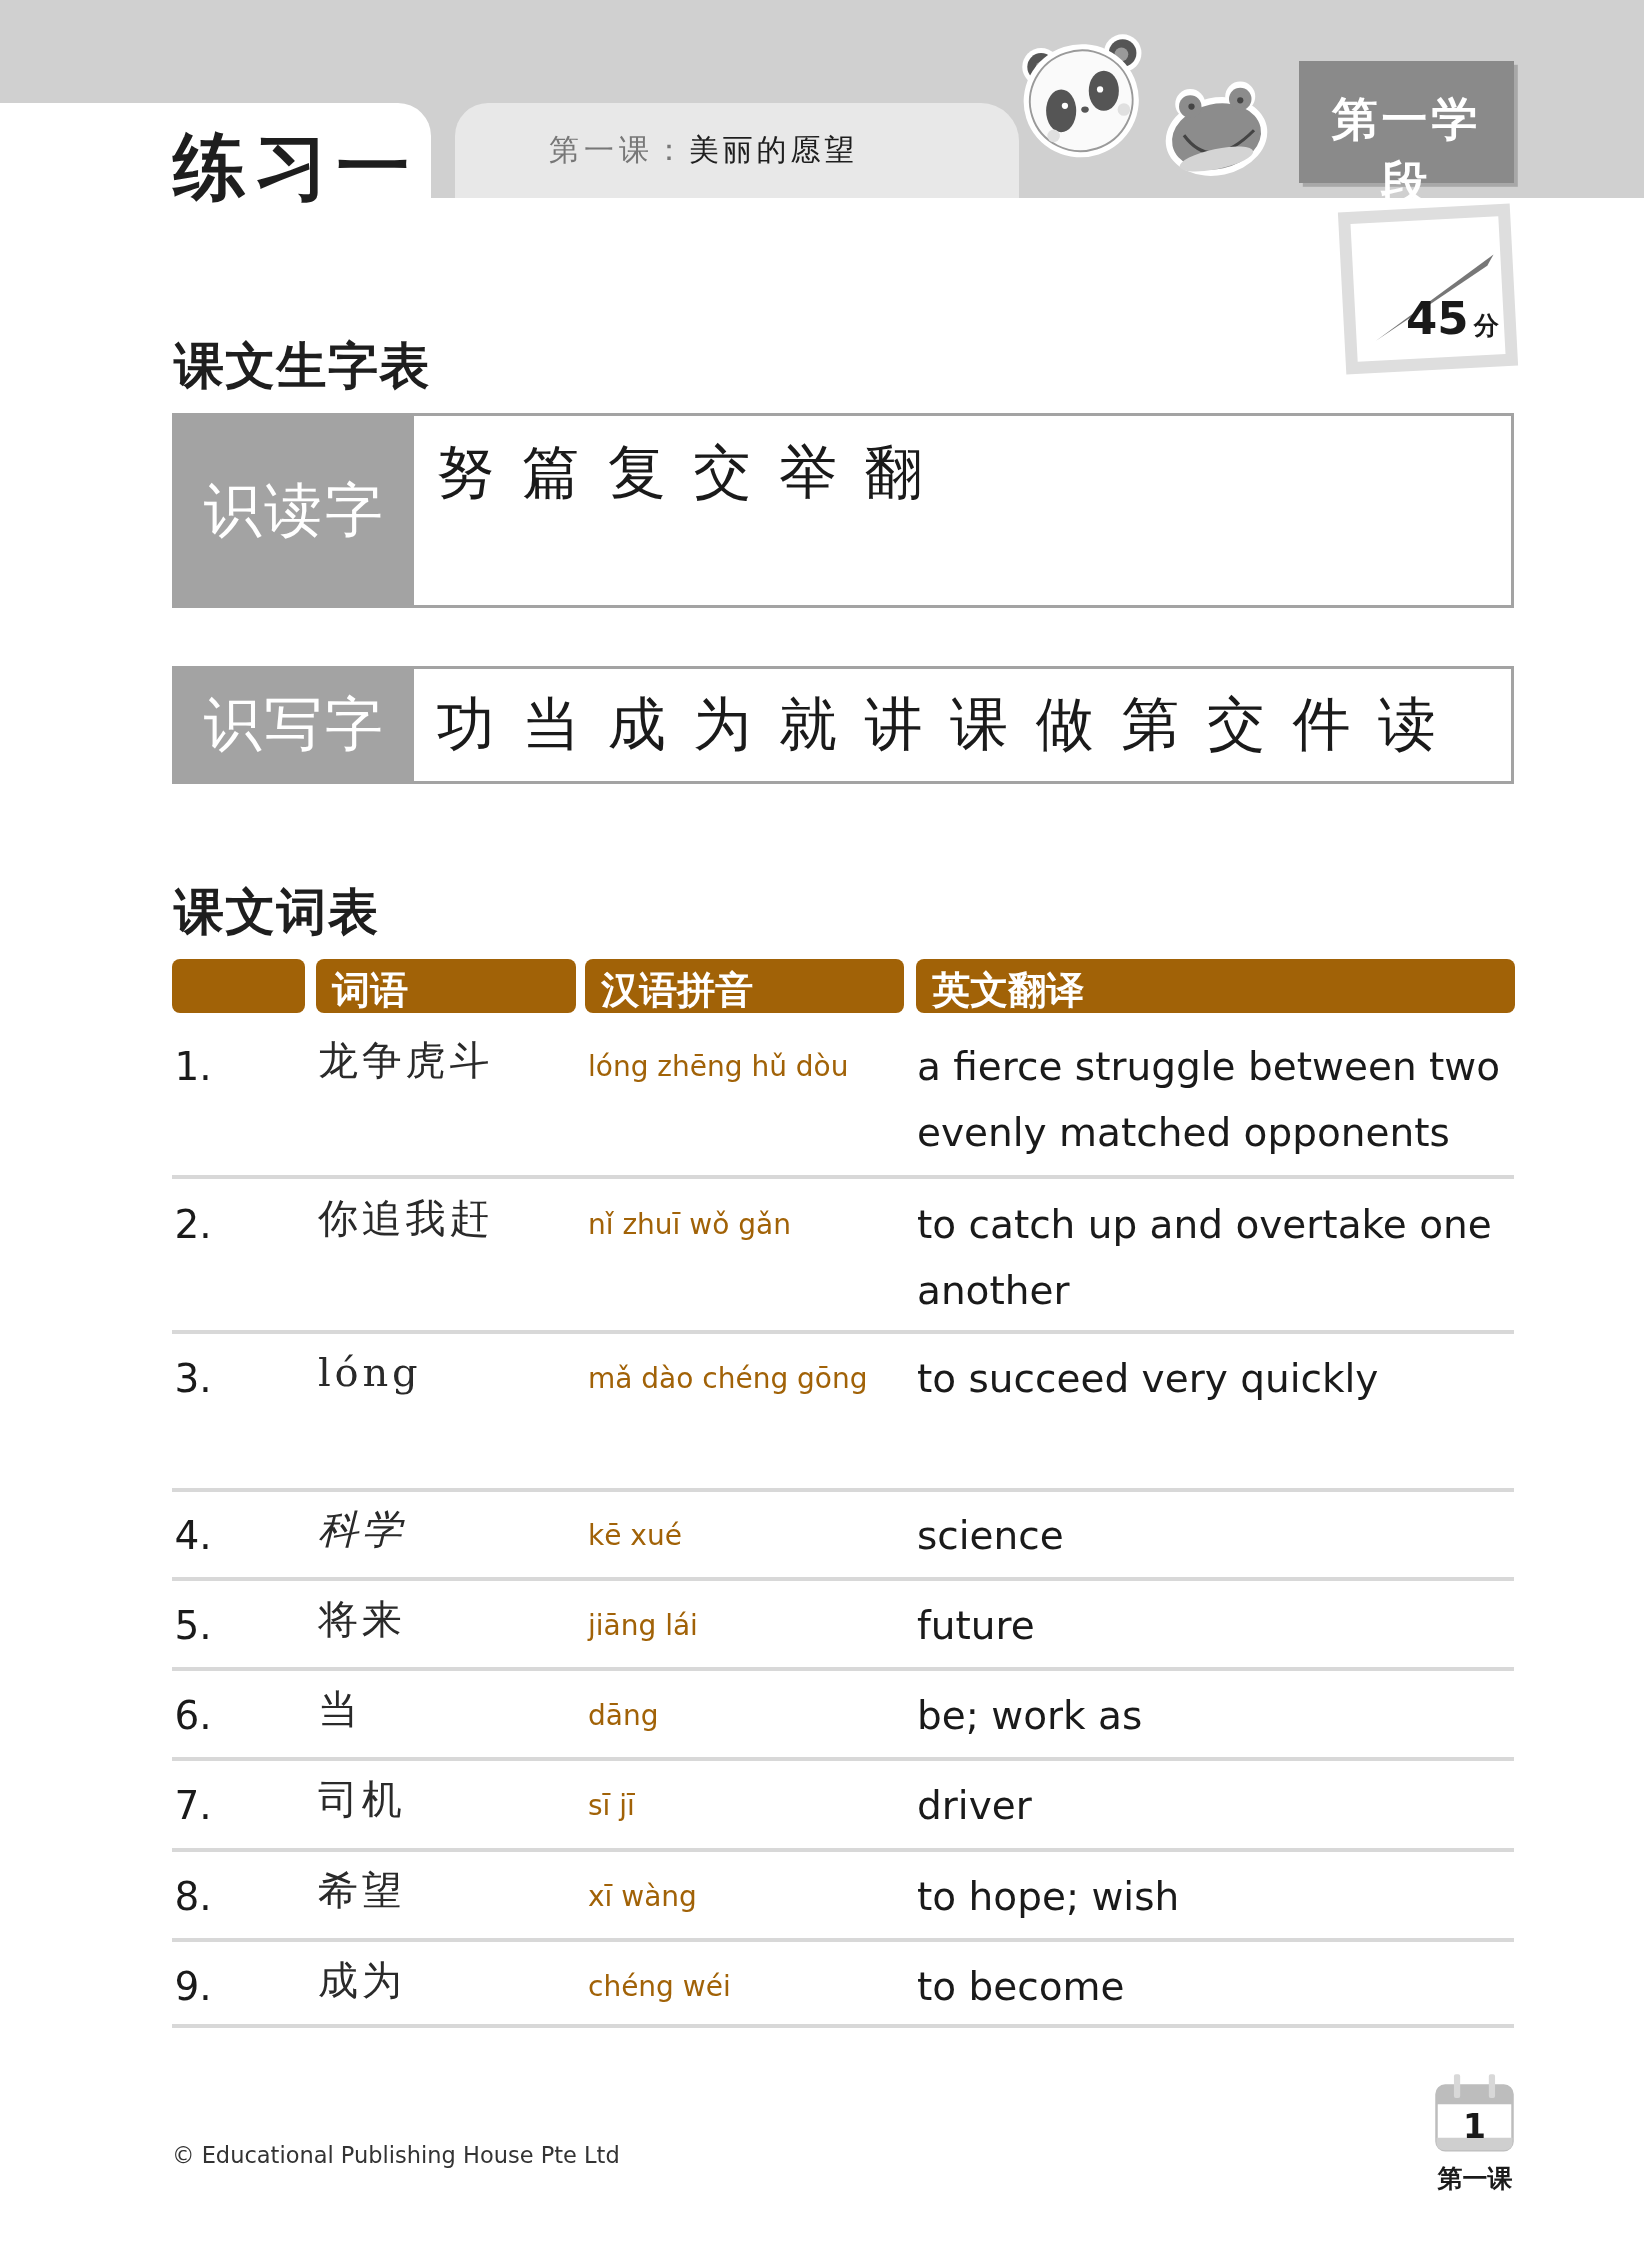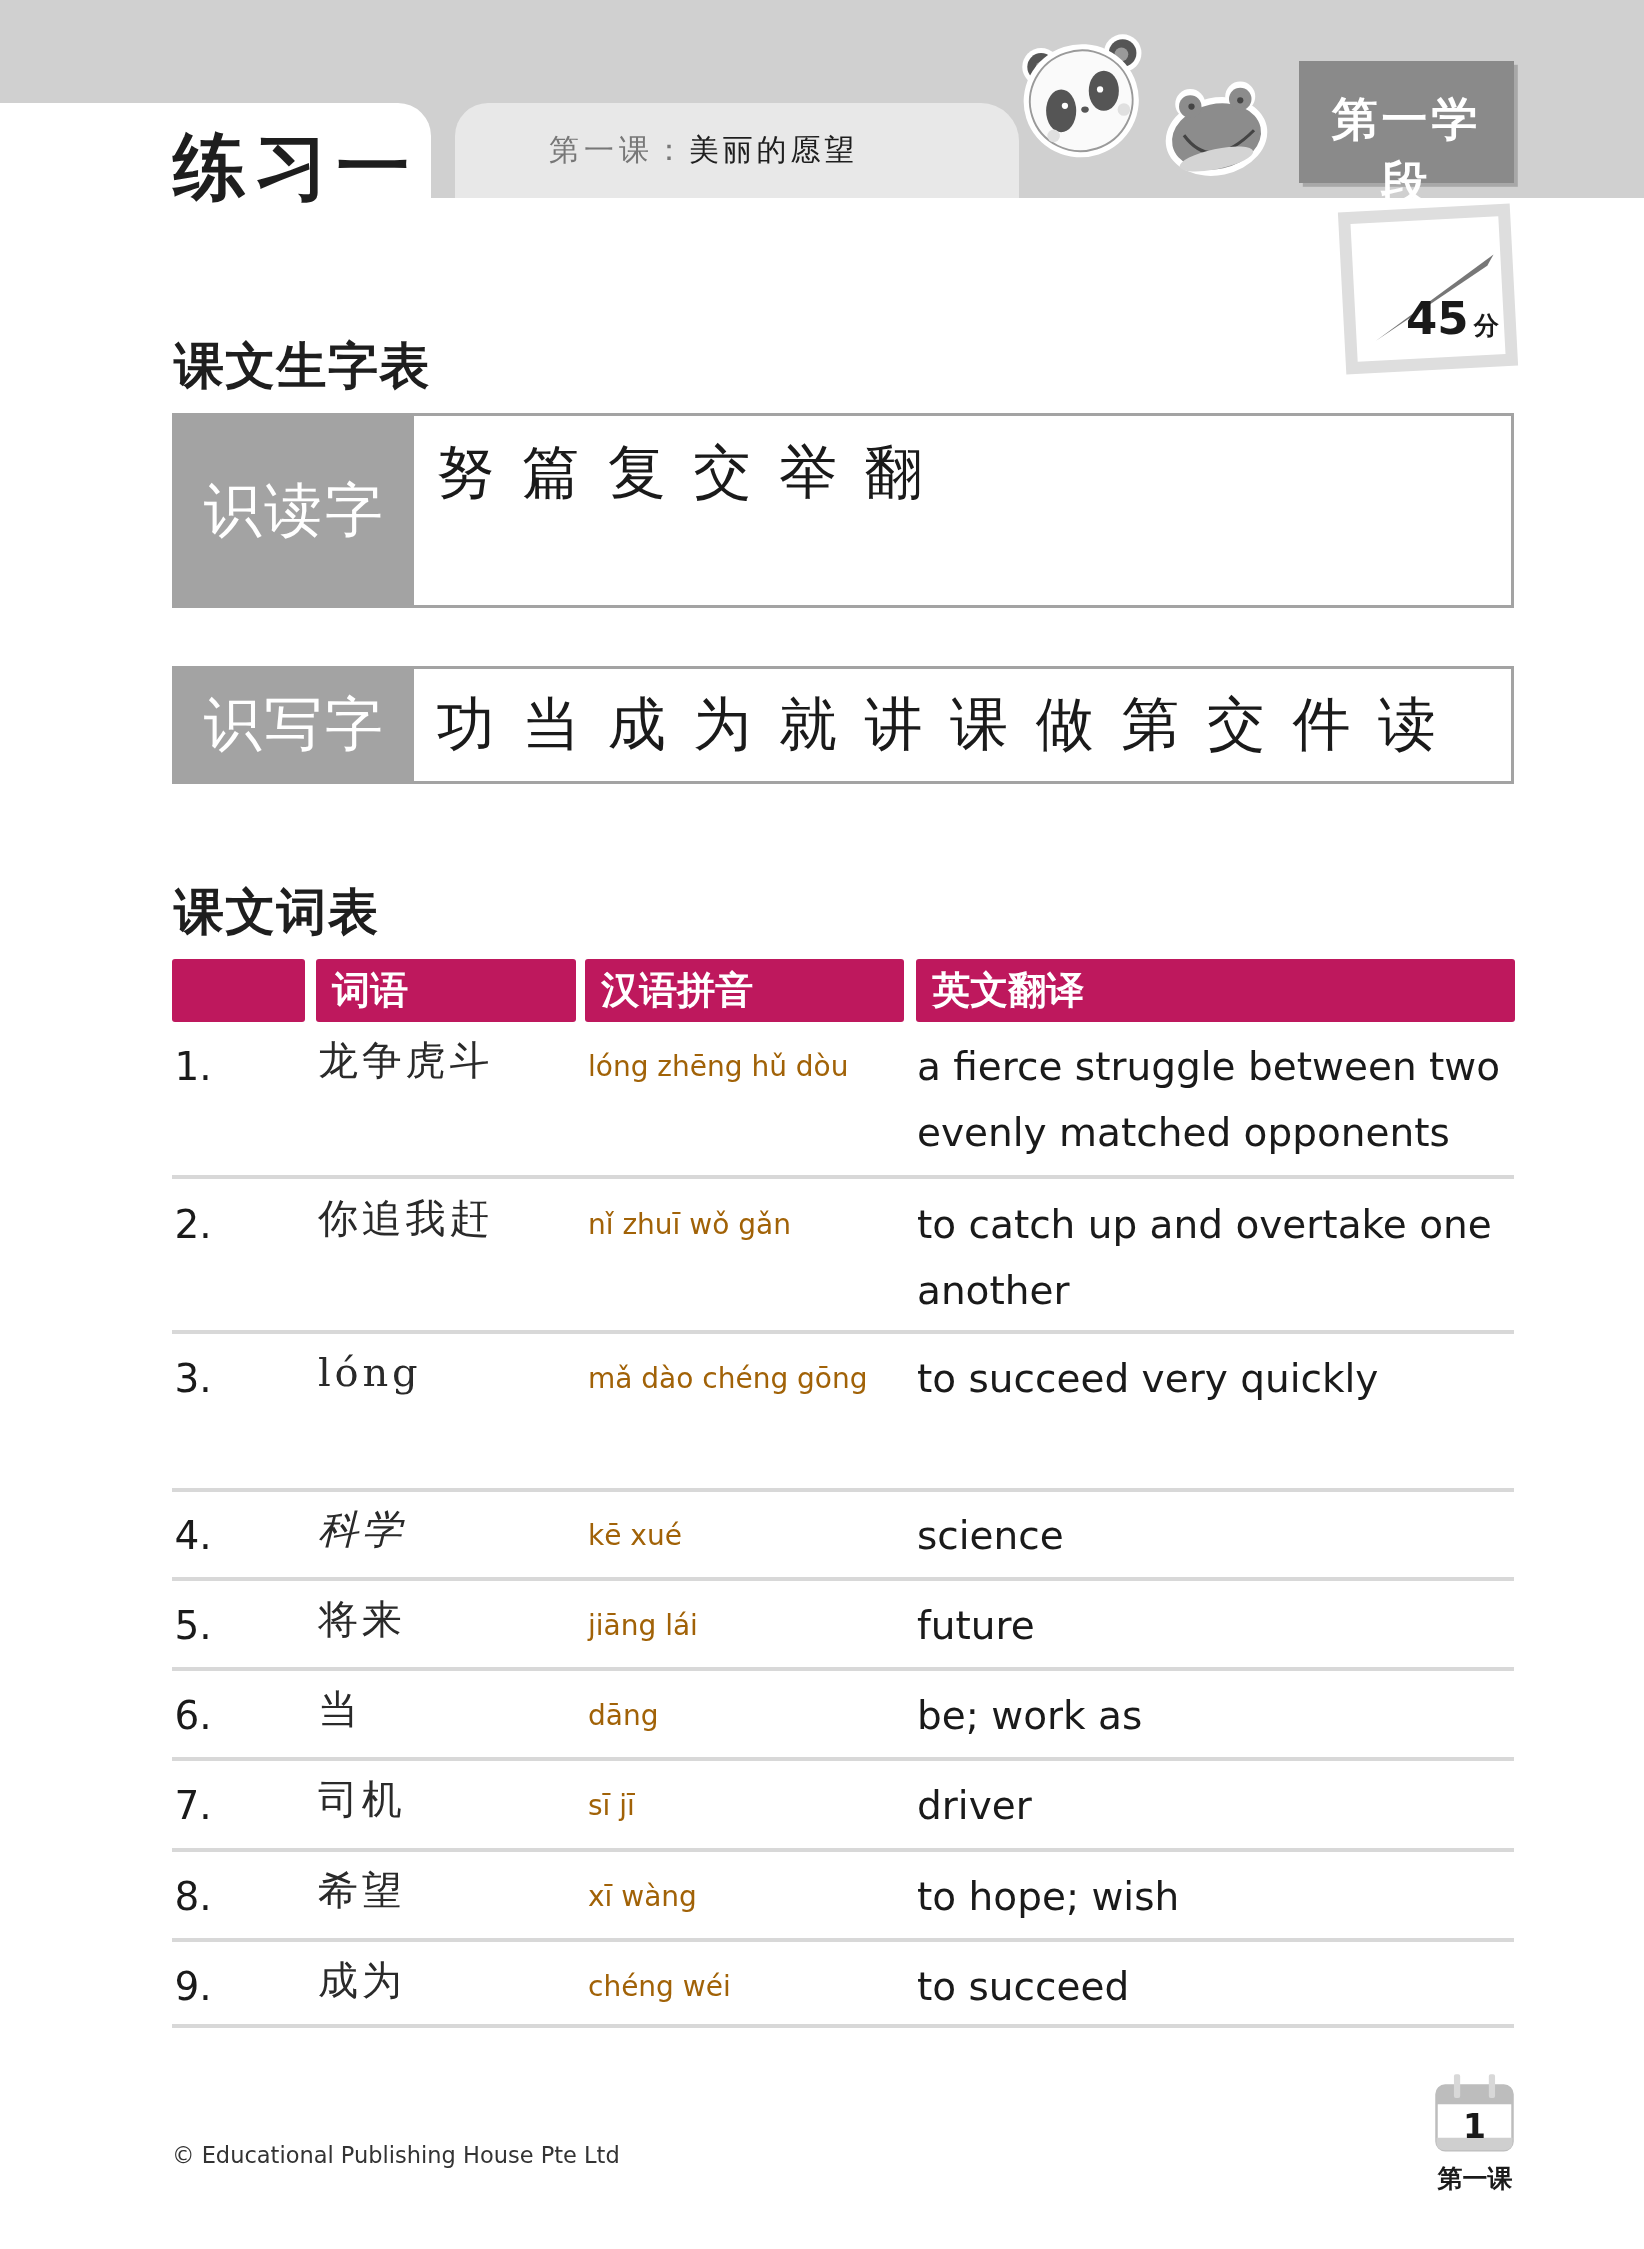--- a/index.html
+++ b/index.html
@@ -33,21 +33,21 @@
   
   .section-title { font-family:"DejaVu Serif", serif; font-weight:bold; font-size:50px; line-height:60px; color:#1e1e1e; letter-spacing:1.3px; }
 
   
   .char-box { left:172px; width:1342px; border:3.1px solid #a3a3a3; box-sizing:border-box; background:#ffffff; display:flex; }
   .char-box-label { width:239px; background:#a3a3a3; color:#ffffff; font-family:"DejaVu Serif", serif; font-size:58px; display:flex; align-items:center; justify-content:center; letter-spacing:2.5px; flex:none; }
   .char-box-chars { flex:1; padding:11.3px 22.5px; font-family:"DejaVu Serif", serif; font-size:58px; line-height:80px; letter-spacing:27.6px; color:#1a1a1a; }
   .char-line { display:block; white-space:nowrap; }
 
   
-  .vh { top:959px; height:63px; background:#be185d; border-radius:3px; color:#ffffff; font-weight:bold; font-size:38px; line-height:63px; box-sizing:border-box; padding-left:16.3px; }
+  .vh { top:959px; height:54px; background:#a16207; border-radius:8px; color:#ffffff; font-weight:bold; font-size:38px; line-height:63px; box-sizing:border-box; padding-left:16.3px; }
   .row { left:172px; width:1342px; position:absolute; }
   .cell { position:absolute; top:0; }
   .c-num { left:2.5px; font-size:39px; line-height:65px; }
   .c-word { left:146px; font-family:"DejaVu Serif", serif; font-size:40px; line-height:65px; letter-spacing:3.8px; color:#2a2a2a; }
   .c-py { left:416px; width:351px; font-size:28px; line-height:66px; color:#a16207; }
   .c-en { left:745px; width:589px; font-size:39px; line-height:66px; color:#1a1a1a; }
   .sep { left:172px; width:1342px; height:3.8px; background:#d8d8d8; }
 
   
   .copyright { left:172px; top:2140px; font-size:22.5px; line-height:30px; color:#333333; white-space:nowrap; }
@@ -192,21 +192,21 @@
   <span class="cell c-word" style="top:-6.3px;">希望</span>
   <span class="cell c-py">xī wàng</span>
   <span class="cell c-en">to hope; wish</span>
 </div>
 <div class="abs sep" style="top:1938px;"></div>
 
 <div class="row" style="top:1954px;">
   <span class="cell c-num">9.</span>
   <span class="cell c-word" style="top:-6.3px;">成为</span>
   <span class="cell c-py">chéng wéi</span>
-  <span class="cell c-en">to succeed</span>
+  <span class="cell c-en">to become</span>
 </div>
 <div class="abs sep" style="top:2024px;"></div>
 
 <div class="abs copyright">© Educational Publishing House Pte Ltd</div>
 
 <svg class="abs cal" viewBox="0 0 126 130">
   <rect x="2" y="20" width="122" height="104" rx="14" fill="#ffffff" stroke="#bdbdbd" stroke-width="4"></rect>
   <path d="M2 34 Q2 20 16 20 L110 20 Q124 20 124 34 L124 50 L2 50 Z" fill="#bdbdbd"></path>
   <path d="M2 112 Q2 124 16 124 L110 124 Q124 124 124 112 L124 104 L2 104 Z" fill="#cfcfcf"></path>
   <rect x="30" y="2" width="10" height="38" rx="3" fill="#d8d8d8"></rect>

